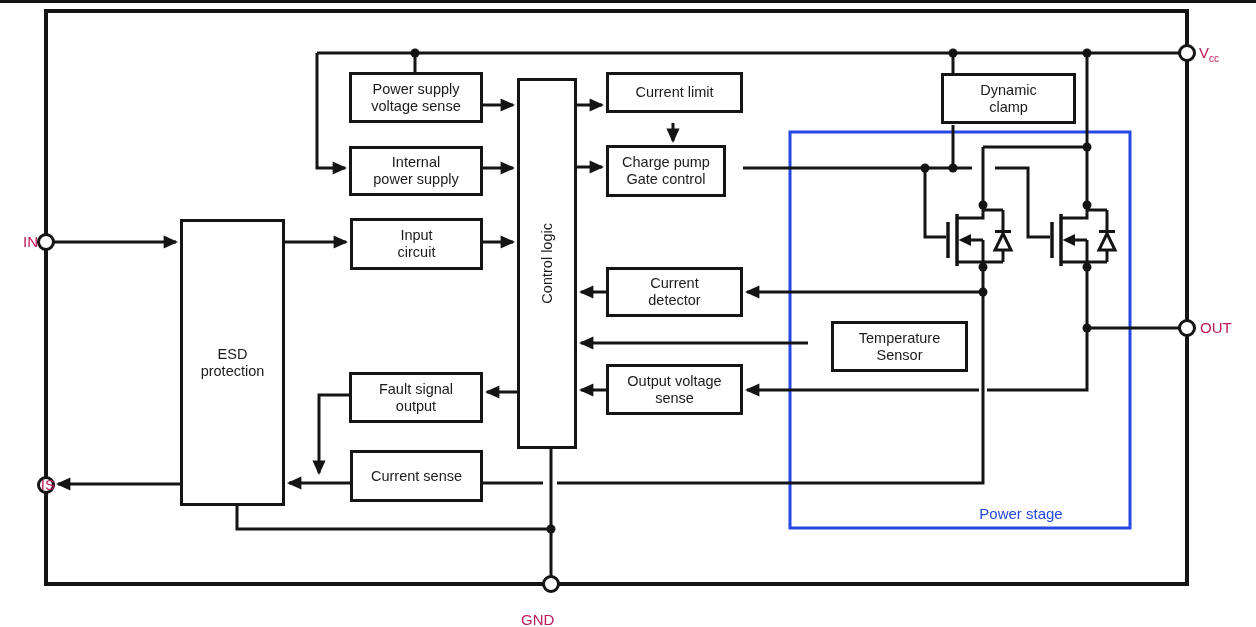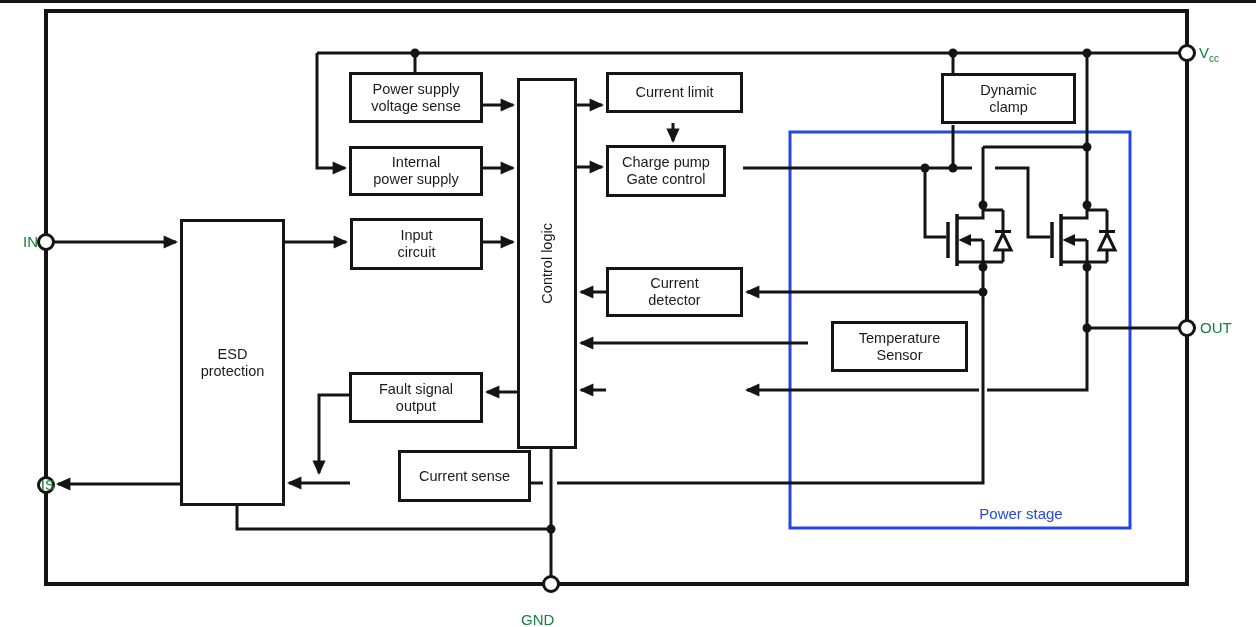--- a/index.html
+++ b/index.html
@@ -9,21 +9,21 @@
   }
   #wires{position:absolute;left:0;top:0;width:1256px;height:627px;}
   .blk{
     position:absolute;box-sizing:border-box;border:3px solid #151515;background:#ffffff;
     display:flex;align-items:center;justify-content:center;text-align:center;
     font-size:14.5px;line-height:1.15;color:#1b1b1b;
   }
   .blk .lbl{white-space:pre-line;}
   .vert .lbl{transform:rotate(-90deg);white-space:nowrap;}
   .pinlbl{
-    position:absolute;font-size:15px;color:#15803d;line-height:1;
+    position:absolute;font-size:15px;color:#be185d;line-height:1;
   }
   .pinlbl sub{font-size:10px;line-height:1;}
   #power-stage-label{color:#2547e3;}
 </style>
 </head>
 <body>
 
 <div id="stage">
 
   <svg id="wires" viewBox="0 0 1256 627" xmlns="http://www.w3.org/2000/svg">
@@ -170,25 +170,29 @@
 Gate control</span>
     </div>
   <div class="blk" style="left:606px;top:267px;width:137px;height:50px;">
       <span class="lbl">Current
 detector</span>
     </div>
   <div class="blk" style="left:808px;top:321px;width:137px;height:51px;margin-left:23px;">
       <span class="lbl">Temperature
 Sensor</span>
     </div>
+  <div class="blk" style="left:606px;top:364px;width:137px;height:51px;">
+      <span class="lbl">Output voltage
+sense</span>
+    </div>
   <div class="blk" style="left:349px;top:372px;width:134px;height:51px;">
       <span class="lbl">Fault signal
 output</span>
     </div>
-  <div class="blk" style="left:350px;top:450px;width:133px;height:52px;margin-left:48px;">
+  <div class="blk" style="left:350px;top:450px;width:133px;height:52px;">
       <span class="lbl">Current sense</span>
     </div>
   <div class="blk" style="left:893px;top:73px;width:135px;height:51px;margin-left:48px;">
       <span class="lbl">Dynamic
 clamp</span>
     </div>
 
   <div class="pinlbl" style="left:6px;top:234px;width:32px;text-align:right;">IN</div>
   <div class="pinlbl" style="left:23px;top:477px;width:32px;text-align:right;">IS</div>
   <div class="pinlbl" style="left:1199px;top:45px;"><span>V</span><sub>cc</sub></div>

